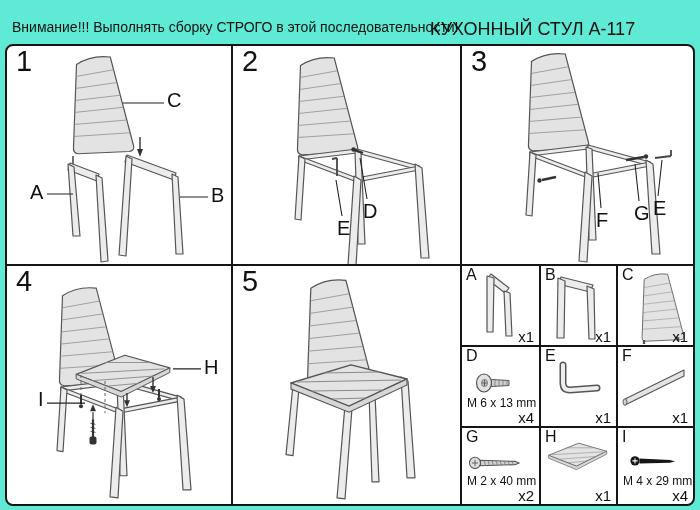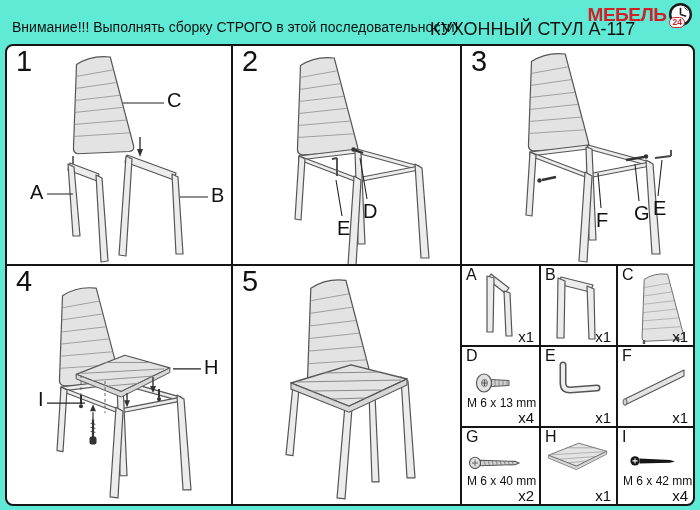--- a/index.html
+++ b/index.html
@@ -64,31 +64,20 @@
       </g>
     </g>
   </defs>
 </svg>
 
 <div class="page">
 
   <span class="hwarn">Внимание!!! Выполнять сборку СТРОГО в этой последовательности!</span>
   <span class="hprod">КУХОННЫЙ СТУЛ А-117</span>
   <div class="logo">
-    <div class="brandrow">
-      <span class="brand">МЕБЕЛЬ</span>
-      <span class="clock">
-        <svg width="25" height="25" viewBox="0 0 25 25">
-          <circle cx="12.5" cy="12.5" r="10.3" fill="#fff" stroke="#1c1c1c" stroke-width="2.4"></circle>
-          <path d="M12.5,12.5 L12.5,5.8 M12.5,12.5 L18.2,14.2" stroke="#1c1c1c" stroke-width="1.6" fill="none"></path>
-          <path d="M16.5,5.5 L19.5,8.5 M18.5,4.5 L21,7" stroke="#1c1c1c" stroke-width="0.9"></path>
-        </svg>
-        <b class="badge">24</b>
-      </span>
-    </div>
   </div>
 
   <div class="board">
 
     <div class="panel">
       <svg class="scene" viewBox="0 0 224 218" preserveAspectRatio="none">
         <use href="#back" transform="translate(62,5) scale(0.75)"></use>
         <g stroke="#333" stroke-width="1.4">
           <line x1="66" y1="110" x2="66" y2="123"></line>
           <line x1="133" y1="91" x2="133" y2="104"></line>
@@ -249,40 +238,40 @@
         </div>
 
         <div class="pcell lastr">
           <svg class="picon" viewBox="0 0 77 74" preserveAspectRatio="none">
             <circle cx="13" cy="34" r="5.5" fill="#ddd" stroke="#555" stroke-width="1.1"></circle>
             <path d="M10,34 L16,34 M13,31 L13,37" stroke="#666" stroke-width="1"></path>
             <path d="M18.5,31.5 L53,32.5 L57,34 L53,35.7 L18.5,36.7 Z" fill="#cfcfcf" stroke="#555" stroke-width="1"></path>
             <path d="M22,31.6 L23.5,36.6 M26,31.7 L27.5,36.5 M30,31.8 L31.5,36.4 M34,31.9 L35.5,36.3 M38,32 L39.5,36.2 M42,32.1 L43.5,36.1 M46,32.2 L47.5,36 M50,32.3 L51.5,35.9" stroke="#777" stroke-width="0.8"></path>
           </svg>
           <span class="pletter">G</span>
-          <span class="psize">M 6 x 40 mm</span>
+          <span class="psize">M 2 x 40 mm</span>
           <span class="pqty">x2</span>
         </div>
 
         <div class="pcell lastr">
           <svg class="picon" viewBox="0 0 75 74" preserveAspectRatio="none">
             <use href="#seatpad" transform="translate(3,12) scale(0.56)"></use>
           </svg>
           <span class="pletter">H</span>
           <span class="pqty">x1</span>
         </div>
 
         <div class="pcell lastc lastr">
           <svg class="picon" viewBox="0 0 75 74" preserveAspectRatio="none">
             <circle cx="17" cy="32" r="4.6" fill="#161616"></circle>
             <path d="M14.4,32 L19.6,32 M17,29.4 L17,34.6" stroke="#fff" stroke-width="1"></path>
             <polygon points="21.5,29.8 52,31.2 57,32.5 52,33.8 21.5,34.6" fill="#161616"></polygon>
           </svg>
           <span class="pletter">I</span>
-          <span class="psize">M 6 x 42 mm</span>
+          <span class="psize">M 4 x 29 mm</span>
           <span class="pqty">x4</span>
         </div>
 
       </div>
     </div>
 
   </div>
 </div>
 
 </body></html>

